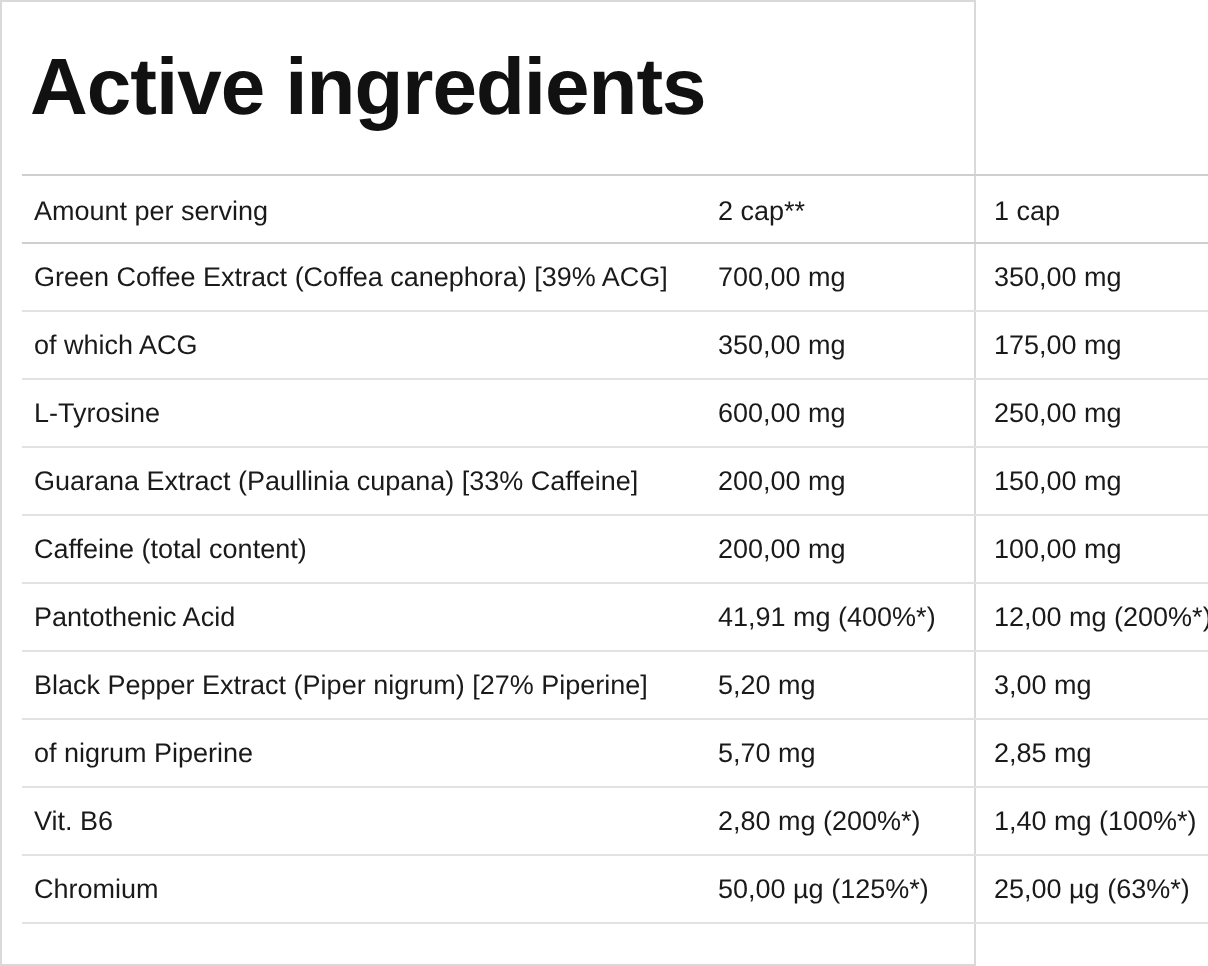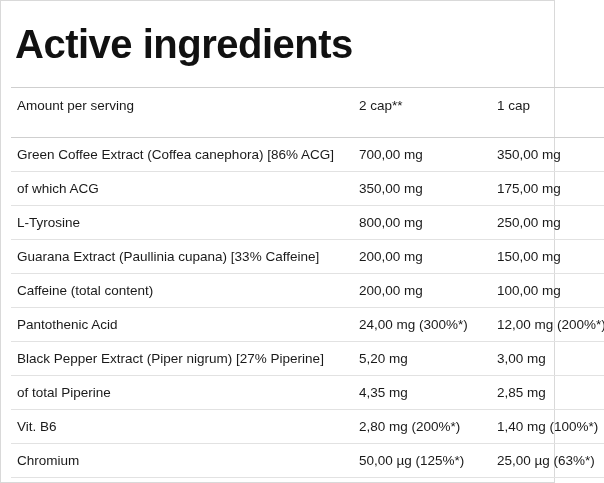--- a/index.html
+++ b/index.html
@@ -9,21 +9,21 @@
   }
   body {
     width: 604px;
     height: 483px;
     font-family: "Liberation Sans", sans-serif;
     color: #1a1a1a;
     -webkit-font-smoothing: antialiased;
   }
   .panel {
     box-sizing: border-box;
-    width: 555px;
+    width: 488px;
     height: 483px;
     border: 1px solid #d9d9d9;
     background: #ffffff;
     padding: 0 10px;
   }
   .title {
     font-size: 40px;
     font-weight: bold;
     letter-spacing: -0.5px;
     color: #111111;
@@ -60,21 +60,21 @@
   }
   table.nutri th.c-val, table.nutri td.c-val {
     text-align: left;
     width: 126px;
     font-weight: normal;
   }
   tr.head-row th {
     font-weight: bold;
     font-size: 13.5px;
     padding-top: 10px;
-    padding-bottom: 24px;
+    padding-bottom: 8px;
   }
   td.indent {
     padding-left: 20px;
   }
 </style>
 </head>
 <body>
 
 <div class="panel">
 
@@ -83,57 +83,57 @@
   <table class="nutri">
     <thead>
       <tr class="head-row">
         <th class="c-name">Amount per serving</th>
         <th class="c-val">2 cap**</th>
         <th class="c-val">1 cap</th>
       </tr>
     </thead>
     <tbody>
       <tr>
-        <td class="c-name">Green Coffee Extract (Coffea canephora) [86% ACG]</td>
+        <td class="c-name">Green Coffee Extract (Coffea canephora) [39% ACG]</td>
         <td class="c-val">700,00 mg</td>
         <td class="c-val">350,00 mg</td>
       </tr>
       <tr>
         <td class="c-name indent">of which ACG</td>
         <td class="c-val">350,00 mg</td>
         <td class="c-val">175,00 mg</td>
       </tr>
       <tr>
         <td class="c-name">L-Tyrosine</td>
-        <td class="c-val">800,00 mg</td>
+        <td class="c-val">600,00 mg</td>
         <td class="c-val">250,00 mg</td>
       </tr>
       <tr>
         <td class="c-name">Guarana Extract (Paullinia cupana) [33% Caffeine]</td>
         <td class="c-val">200,00 mg</td>
         <td class="c-val">150,00 mg</td>
       </tr>
       <tr>
         <td class="c-name">Caffeine (total content)</td>
         <td class="c-val">200,00 mg</td>
         <td class="c-val">100,00 mg</td>
       </tr>
       <tr>
         <td class="c-name">Pantothenic Acid</td>
-        <td class="c-val">24,00 mg (300%*)</td>
+        <td class="c-val">41,91 mg (400%*)</td>
         <td class="c-val">12,00 mg (200%*)</td>
       </tr>
       <tr>
         <td class="c-name">Black Pepper Extract (Piper nigrum) [27% Piperine]</td>
         <td class="c-val">5,20 mg</td>
         <td class="c-val">3,00 mg</td>
       </tr>
       <tr>
-        <td class="c-name indent">of total Piperine</td>
-        <td class="c-val">4,35 mg</td>
+        <td class="c-name indent">of nigrum Piperine</td>
+        <td class="c-val">5,70 mg</td>
         <td class="c-val">2,85 mg</td>
       </tr>
       <tr>
         <td class="c-name">Vit. B6</td>
         <td class="c-val">2,80 mg (200%*)</td>
         <td class="c-val">1,40 mg (100%*)</td>
       </tr>
       <tr class="last-row">
         <td class="c-name">Chromium</td>
         <td class="c-val">50,00 µg (125%*)</td>

